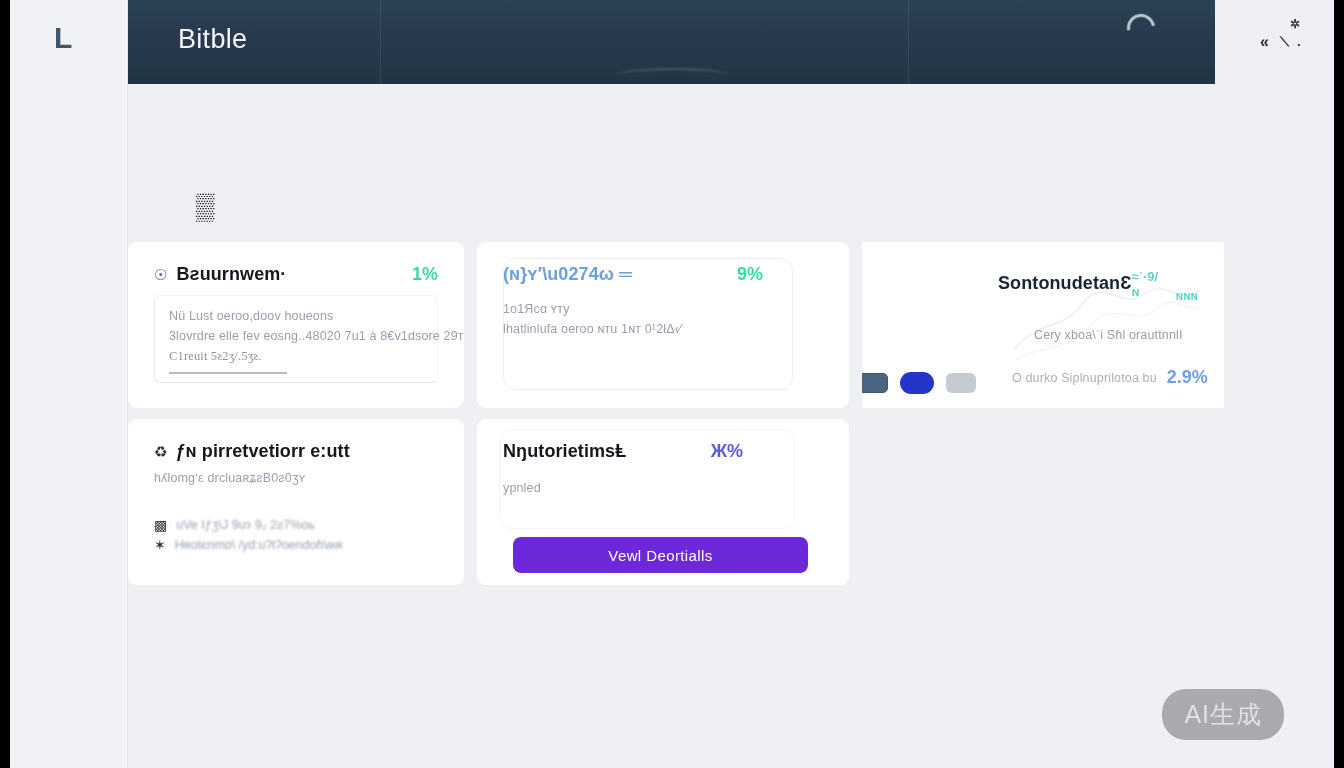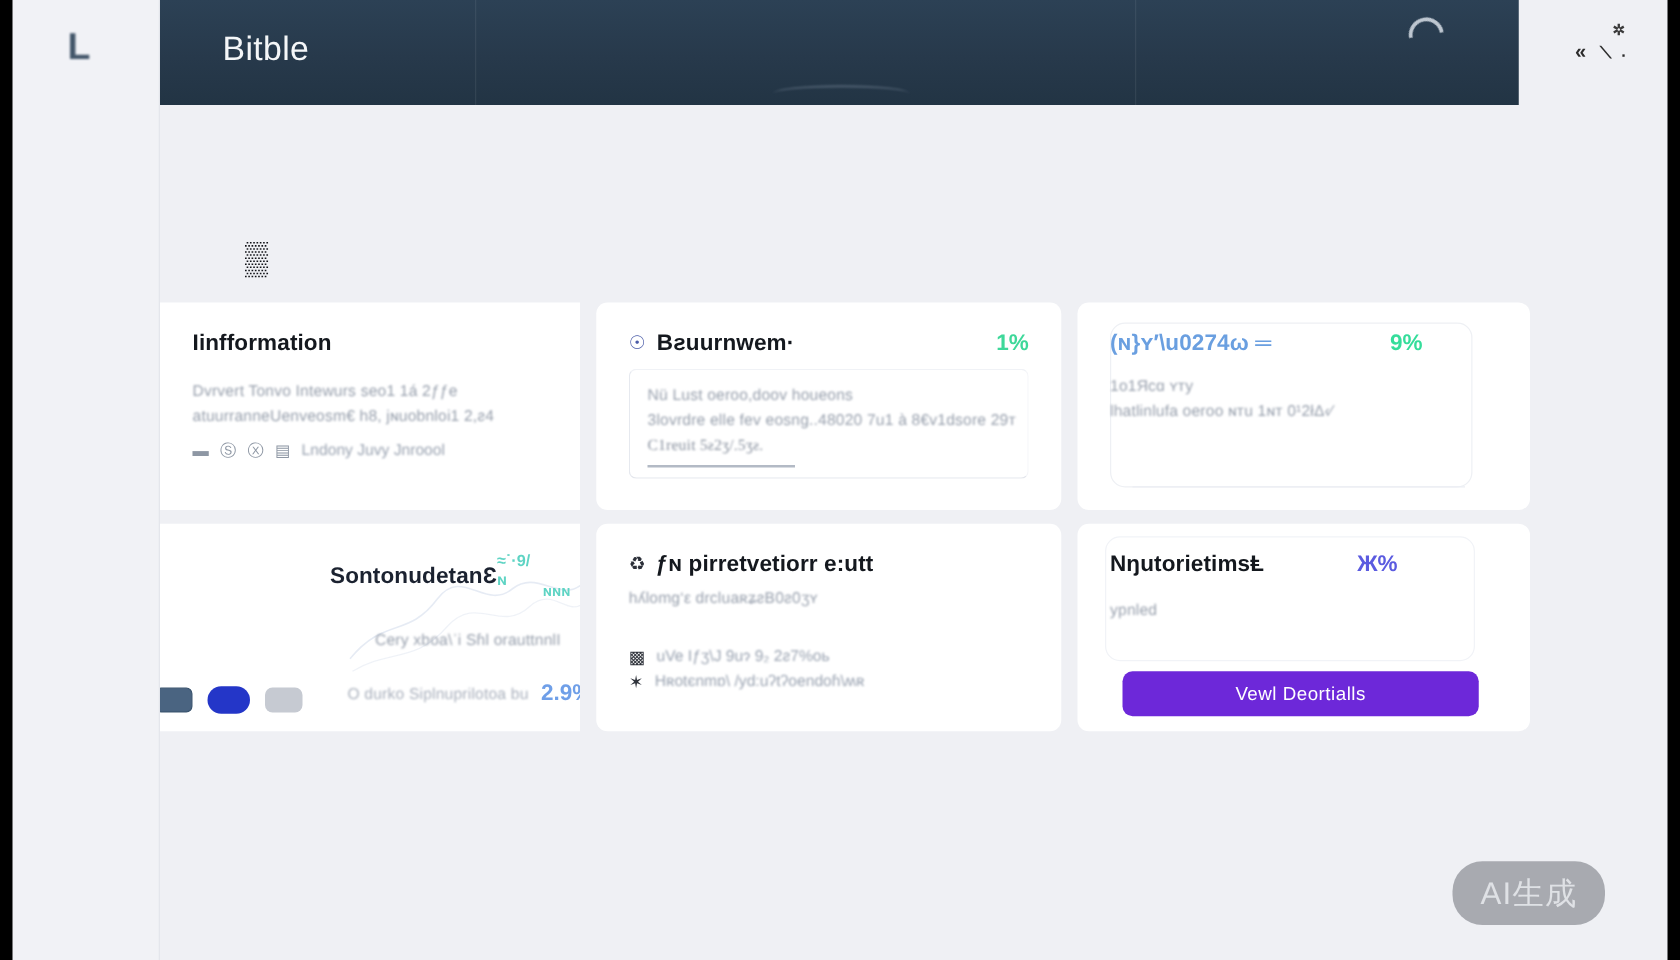--- a/index.html
+++ b/index.html
@@ -338,34 +338,20 @@
     <span class="sc sc-arrow">⟍</span>
     <span class="sc sc-dot">·</span>
   </div>
 
   <div class="content">
 
     <div class="page-mark">▒</div>
 
     <div class="grid">
 
-      <div class="card">
-        <div class="card-title">Iinfformation</div>
-        <div style="margin-top:18px;">
-          <div class="body-line">Dvrvert Tonvo Intewurs seo1 1á 2ƒƒe</div>
-          <div class="body-line">atuurranneUenveosm€ h8, jɴuobnloi1 2,ƨ4</div>
-        </div>
-        <div class="meta-row">
-          <span class="mini-icon">▬</span>
-          <span class="mini-icon">Ⓢ</span>
-          <span class="mini-icon">ⓧ</span>
-          <span class="mini-icon">▤</span>
-          <span class="meta-text">Lndony Juvy Jnroool</span>
-        </div>
-      </div>
 
       <div class="card rounded">
         <div class="row-head">
           <div style="display:flex;align-items:center;gap:9px;">
             <span class="mini-icon" style="color:#4a5ba8;font-size:15px;">☉</span>
             <span class="card-title">Bƨuurnwem·</span>
           </div>
           <div class="metric green">1%</div>
         </div>
         <div class="subpanel">
@@ -390,21 +376,21 @@
       </div>
 
       <div class="card">
         <svg class="squiggle" viewBox="0 0 190 96">
           <path d="M2 78 C30 44 48 62 72 30 C92 4 110 40 132 22 C152 6 170 34 188 18" fill="none" stroke="#cfd9ea" stroke-width="1.3"></path>
           <path d="M4 88 C34 70 54 82 80 52 C104 26 122 58 146 36 C164 20 176 44 188 34" fill="none" stroke="#e1e7f1" stroke-width="1.1"></path>
         </svg>
 
         <div class="row-head" style="padding-left:110px;">
           <div class="card-title soft">SontonudetanƐ</div>
-          <div style="display:flex;gap:10px;">
+          <div style="display:flex;align-items:center;gap:10px;">
             <span class="metric teal" style="font-size:13px;">≈˙·9/ɴ</span>
             <span class="metric teal" style="font-size:12px;margin-top:25px;">ɴɴɴ</span>
           </div>
         </div>
 
         <div style="margin-top:22px;padding-left:146px;">
           <div class="body-line">Cery xboa\ˈi Sɦl orauttnnlӀ</div>
         </div>
 
         <div style="position:absolute;left:150px;bottom:20px;display:flex;align-items:center;gap:10px;">

